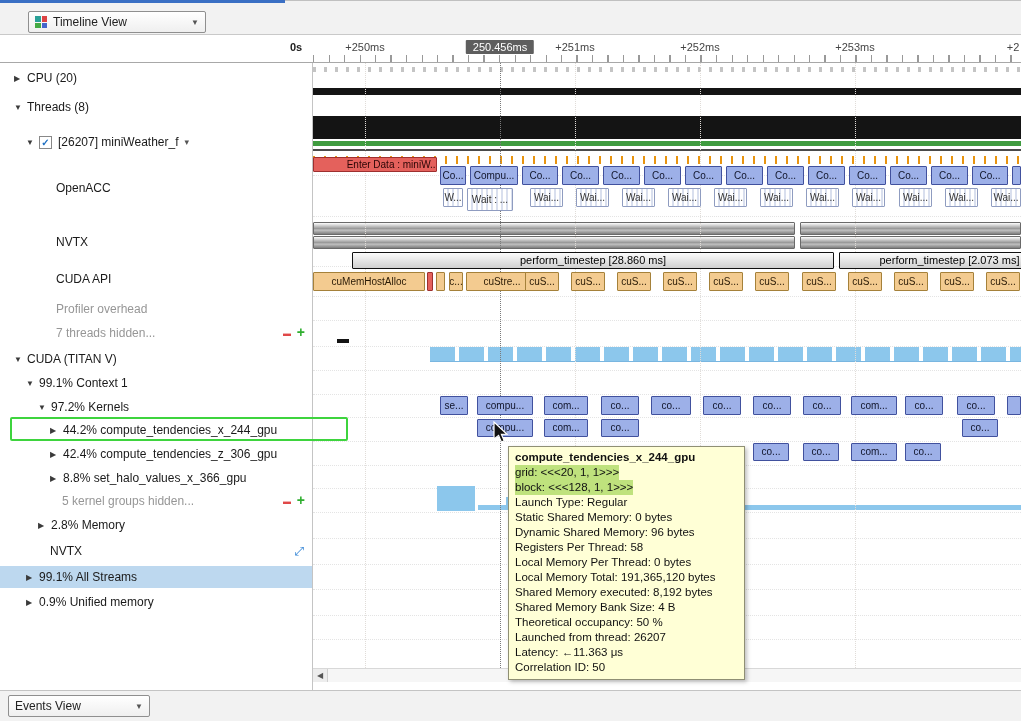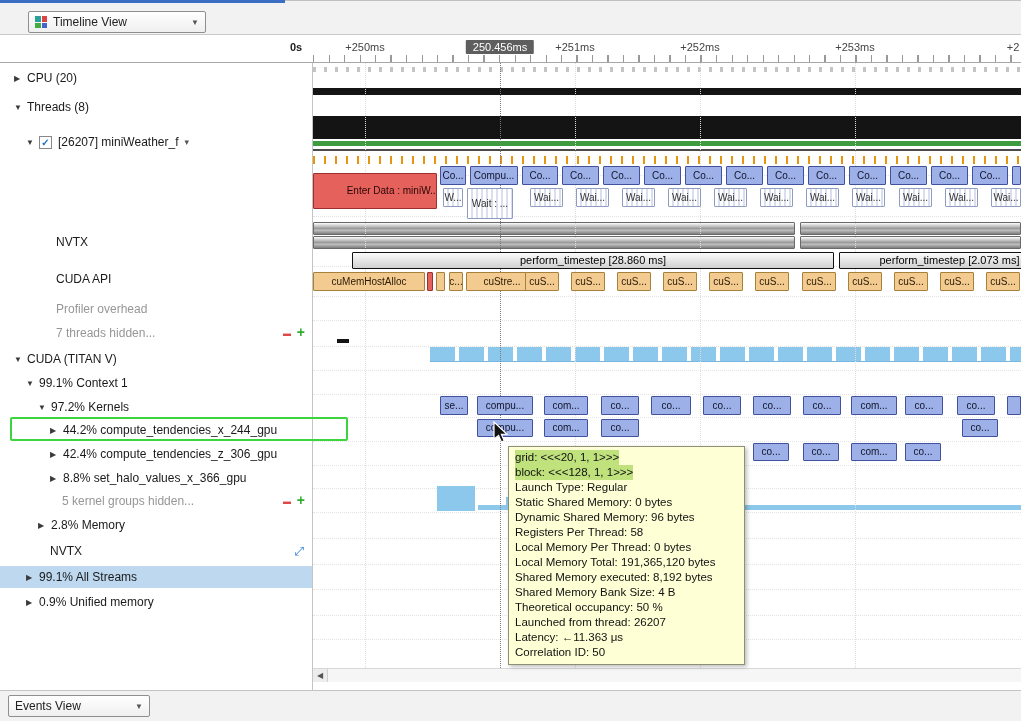--- a/index.html
+++ b/index.html
@@ -100,20 +100,23 @@
       </div>
       <div class="sb-row" style="top: 61px; padding-left: 14px;">
         <span class="tri">▼</span>
         <span class="sb-label">Threads (8)</span>
       </div>
       <div class="sb-row" style="top: 96px; padding-left: 26px;">
         <span class="tri">▼</span>
         <span class="cb">✓</span>
         <span class="sb-label">[26207] miniWeather_f</span>
         <span class="dd2">▾</span>
+      </div>
+      <div class="sb-row" style="top: 142px; padding-left: 56px;">
+        <span class="sb-label">OpenACC</span>
       </div>
       <div class="sb-row" style="top: 196px; padding-left: 56px;">
         <span class="sb-label">NVTX</span>
       </div>
       <div class="sb-row" style="top: 263px; padding-left: 56px;">
         <span class="sb-label muted">Profiler overhead</span>
       </div>
       <div class="sb-row" style="top: 233px; padding-left: 56px;">
         <span class="sb-label">CUDA API</span>
       </div>
@@ -202,38 +205,38 @@
       <div class="band orangeticks" style="left: 0px; top: 121px; width: 708px; height: 8px;"></div>
       <div class="band gray3d" style="left: 0px; top: 187px; width: 482px; height: 13px;"></div>
       <div class="band gray3d" style="left: 0px; top: 201px; width: 482px; height: 13px;"></div>
       <div class="band gray3d" style="left: 487px; top: 187px; width: 221px; height: 13px;"></div>
       <div class="band gray3d" style="left: 487px; top: 201px; width: 221px; height: 13px;"></div>
       <div class="band black" style="left: 24px; top: 304px; width: 12px; height: 4px;"></div>
       <div class="band hist" style="left: 117px; top: 312px; width: 591px; height: 15px;"></div>
       <div class="band lightblue" style="left: 124px; top: 451px; width: 38px; height: 25px;"></div>
       <div class="band lightblue" style="left: 193px; top: 462px; width: 7px; height: 13px;"></div>
       <div class="band lightblue" style="left: 165px; top: 470px; width: 543px; height: 5px;"></div>
-      <div class="tbox red" style="left: 0px; top: 138px; width: 124px; height: 36px; padding-left: 37px;">Enter Data : miniW...</div>
+      <div class="tbox red" style="left: 0px; top: 122px; width: 124px; height: 15px; padding-left: 37px;">Enter Data : miniW...</div>
       <div class="tbox blue" style="left: 127px; top: 131px; width: 26px; height: 19px;">Co...</div>
       <div class="tbox blue" style="left: 157px; top: 131px; width: 48px; height: 19px;">Compu...</div>
       <div class="tbox blue" style="left: 209px; top: 131px; width: 36px; height: 19px;">Co...</div>
       <div class="tbox blue" style="left: 249px; top: 131px; width: 37px; height: 19px;">Co...</div>
       <div class="tbox blue" style="left: 290px; top: 131px; width: 37px; height: 19px;">Co...</div>
       <div class="tbox blue" style="left: 331px; top: 131px; width: 37px; height: 19px;">Co...</div>
       <div class="tbox blue" style="left: 372px; top: 131px; width: 37px; height: 19px;">Co...</div>
       <div class="tbox blue" style="left: 413px; top: 131px; width: 37px; height: 19px;">Co...</div>
       <div class="tbox blue" style="left: 454px; top: 131px; width: 37px; height: 19px;">Co...</div>
       <div class="tbox blue" style="left: 495px; top: 131px; width: 37px; height: 19px;">Co...</div>
       <div class="tbox blue" style="left: 536px; top: 131px; width: 37px; height: 19px;">Co...</div>
       <div class="tbox blue" style="left: 577px; top: 131px; width: 37px; height: 19px;">Co...</div>
       <div class="tbox blue" style="left: 618px; top: 131px; width: 37px; height: 19px;">Co...</div>
       <div class="tbox blue" style="left: 659px; top: 131px; width: 36px; height: 19px;">Co...</div>
       <div class="tbox blue" style="left: 699px; top: 131px; width: 9px; height: 19px;"></div>
       <div class="tbox wait" style="left: 130px; top: 153px; width: 20px; height: 19px;">W...</div>
-      <div class="tbox wait" style="left: 154px; top: 153px; width: 46px; height: 31px;">Wait : ...</div>
+      <div class="tbox wait" style="left: 154px; top: 153px; width: 46px; height: 23px;">Wait : ...</div>
       <div class="tbox wait" style="left: 217px; top: 153px; width: 33px; height: 19px;">Wai...</div>
       <div class="tbox wait" style="left: 263px; top: 153px; width: 33px; height: 19px;">Wai...</div>
       <div class="tbox wait" style="left: 309px; top: 153px; width: 33px; height: 19px;">Wai...</div>
       <div class="tbox wait" style="left: 355px; top: 153px; width: 33px; height: 19px;">Wai...</div>
       <div class="tbox wait" style="left: 401px; top: 153px; width: 33px; height: 19px;">Wai...</div>
       <div class="tbox wait" style="left: 447px; top: 153px; width: 33px; height: 19px;">Wai...</div>
       <div class="tbox wait" style="left: 493px; top: 153px; width: 33px; height: 19px;">Wai...</div>
       <div class="tbox wait" style="left: 539px; top: 153px; width: 33px; height: 19px;">Wai...</div>
       <div class="tbox wait" style="left: 586px; top: 153px; width: 33px; height: 19px;">Wai...</div>
       <div class="tbox wait" style="left: 632px; top: 153px; width: 33px; height: 19px;">Wai...</div>
@@ -290,20 +293,21 @@
       <span class="tick-label" style="left: 1013px;">+2</span>
     </div>
 
   <div class="scrollbar">
     <div class="sb-arrow">◀</div>
   </div>
 
   <div class="selection-box"></div>
 
   <div class="tooltip">
+    <div class="tt-title">compute_tendencies_x_244_gpu</div>
     <div>
         <div class="tt-line hl">grid:  &lt;&lt;&lt;20, 1, 1&gt;&gt;&gt;</div>
         <div class="tt-line hl">block: &lt;&lt;&lt;128, 1, 1&gt;&gt;&gt;</div>
         <div class="tt-line">Launch Type: Regular</div>
         <div class="tt-line">Static Shared Memory: 0 bytes</div>
         <div class="tt-line">Dynamic Shared Memory: 96 bytes</div>
         <div class="tt-line">Registers Per Thread: 58</div>
         <div class="tt-line">Local Memory Per Thread: 0 bytes</div>
         <div class="tt-line">Local Memory Total: 191,365,120 bytes</div>
         <div class="tt-line">Shared Memory executed: 8,192 bytes</div>

